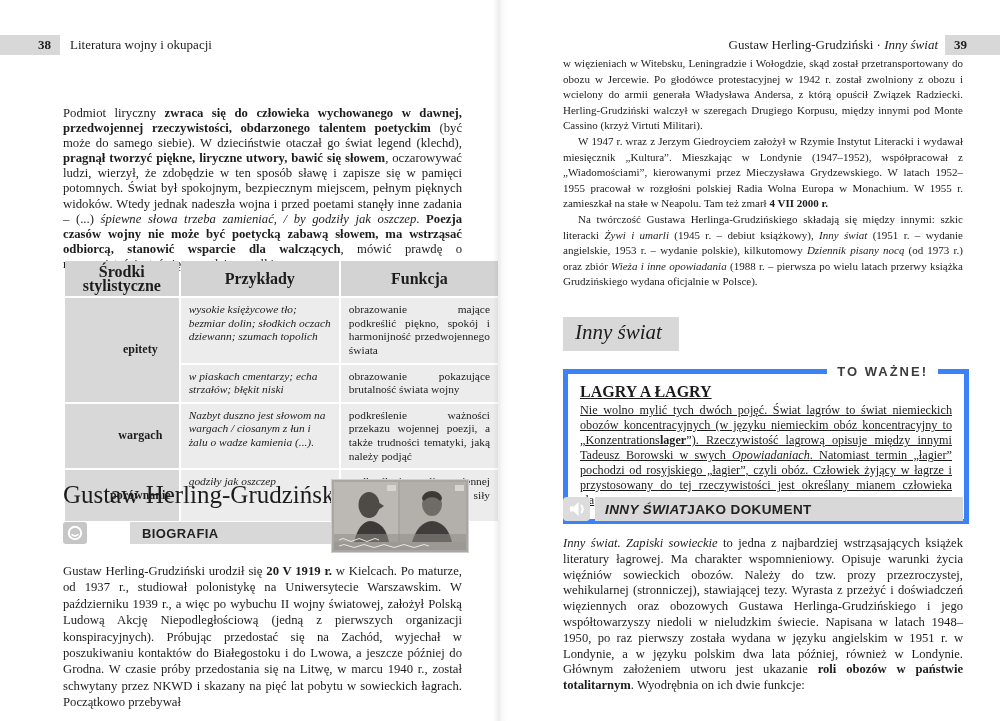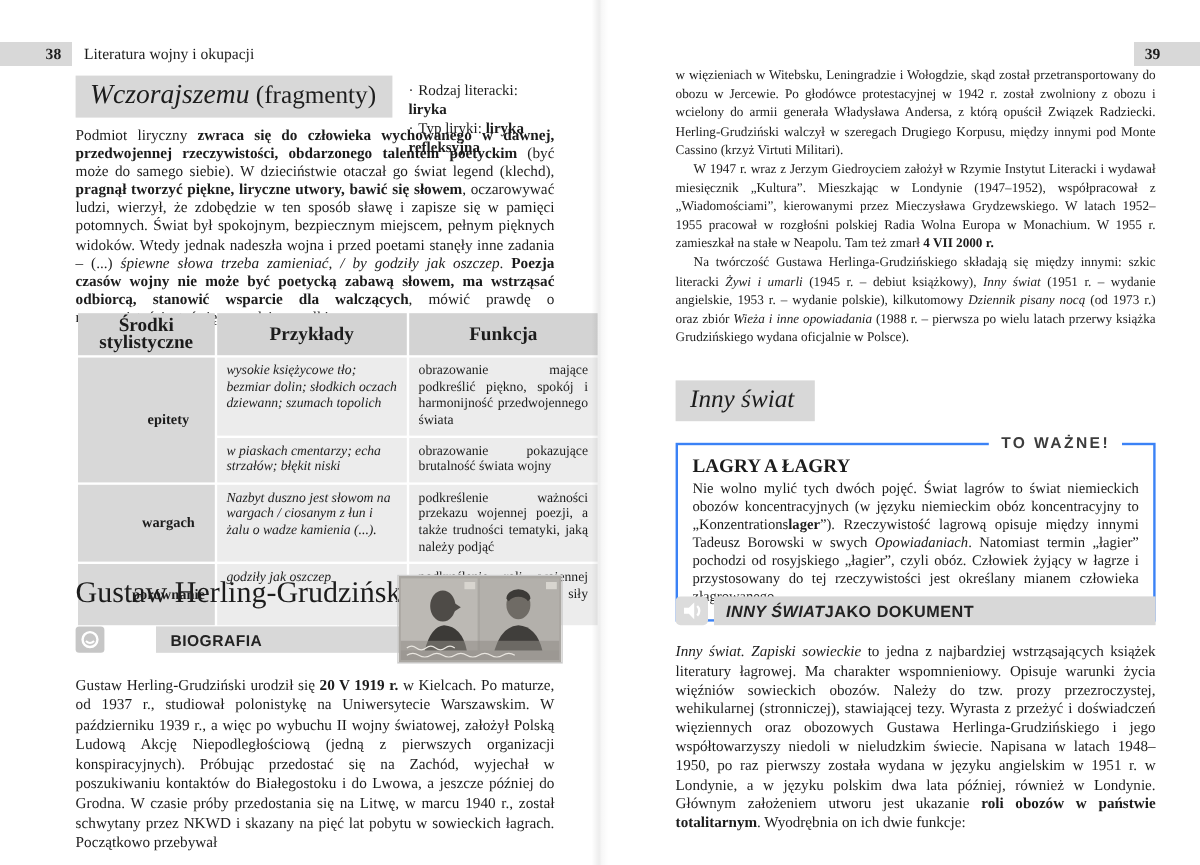--- a/index.html
+++ b/index.html
@@ -53,22 +53,22 @@
     letter-spacing:0.4px;padding-left:12px;color:#222;}
   .photo{position:absolute;top:480px;left:332px;width:136px;height:72px;box-shadow:0 0 0 1px #cfcfcf;}
   .bio-text{position:absolute;top:563px;left:63px;width:399px;font-size:12.7px;line-height:16.4px;text-align:justify;}
 
   
   .bio-cont{position:absolute;top:56px;left:63px;width:400px;font-size:11px;line-height:15.6px;text-align:justify;}
   .bio-cont p{margin:0;}
   .bio-cont p + p{text-indent:15px;}
   .work-box{position:absolute;top:317px;left:63px;background:#d8d8d8;
     font-style:italic;font-size:21px;padding:3px 17px 6px 12px;}
-  .important{position:absolute;top:369px;left:63px;width:372px;border:2px solid #3b82f6;
-    padding:9px 12px 11px 12px;}
+  .important{position:absolute;top:369px;left:63px;width:372px;border:5px solid #3b82f6;
+    padding:9px 12px 11px 12px;text-decoration:underline;}
   .important .tag{position:absolute;top:-10px;right:26px;background:#ffffff;padding:0 10px;
     font-family:"Liberation Sans", sans-serif;font-weight:bold;font-size:13px;
     letter-spacing:2px;color:#3c3c3c;}
   .important h3{margin:0 0 2px 0;font-size:16px;}
   .important .ibody{font-size:12.2px;line-height:15px;text-align:justify;}
   .doc-bar{position:absolute;top:497px;left:63px;width:400px;height:24px;display:flex;}
   .doc-bar .icon-sq{width:27px;height:24px;background:#dcdcdc;border-radius:4px;margin-right:5px;}
   .doc-bar .gray-head{font-size:13.5px;padding-left:10px;}
   .gray-head i{margin-right:0;}
   .doc-text{position:absolute;top:536px;left:63px;width:400px;font-size:12.6px;line-height:15.8px;text-align:justify;}
@@ -77,33 +77,20 @@
 <body>
 
 <div class="page" id="left-page">
   <div class="band band-left">
     <span>38</span>
   </div>
   <div class="running-head rh-left">
     <span>Literatura wojny i okupacji</span>
   </div>
 
-  <div class="work-title-row">
-    <div class="work-title-box">
-      <span class="t-main">Wczorajszemu</span><span class="t-suffix"> (fragmenty)</span>
-    </div>
-    <div class="meta">
-      <div>
-        <span class="bullet">·</span><span>Rodzaj literacki: </span><span class="val">liryka</span>
-      </div>
-      <div>
-        <span class="bullet">·</span><span>Typ liryki: </span><span class="val">liryka refleksyjna</span>
-      </div>
-    </div>
-  </div>
 
   <div class="analysis">Podmiot liryczny <b>zwraca się do człowieka wychowanego w dawnej, przedwojennej rzeczywistości, obdarzonego talentem poetyckim</b> (być może do samego siebie). W dzieciństwie otaczał go świat legend (klechd), <b>pragnął tworzyć piękne, liryczne utwory, bawić się słowem</b>, oczarowywać ludzi, wierzył, że zdobędzie w ten sposób sławę i zapisze się w pamięci potomnych. Świat był spokojnym, bezpiecznym miejscem, pełnym pięknych widoków. Wtedy jednak nadeszła wojna i przed poetami stanęły inne zadania – (...) <i>śpiewne słowa trzeba zamieniać, / by godziły jak oszczep</i>. <b>Poezja czasów wojny nie może być poetycką zabawą słowem, ma wstrząsać odbiorcą, stanowić wsparcie dla walczących</b>, mówić prawdę o rzeczywistości, stać się narzędziem walki.</div>
 
   <table class="styl">
     <thead>
       <tr>
         <th class="c1">Środki stylistyczne</th>
         <th class="c2">Przykłady</th>
         <th class="c3">Funkcja</th>
       </tr>
@@ -159,20 +146,23 @@
       <rect x="2" y="54" width="132" height="16" fill="#8f8c87" opacity="0.55"></rect>
       <path d="M7 60 q4 -3 8 0 t8 0 t8 0 t8 0 t8 0" fill="none" stroke="#e8e5df" stroke-width="1"></path>
       <path d="M7 66 q5 -3 10 0 t10 0 t10 0 t10 0 t10 0 t10 0 t10 0 t10 0 t10 0" fill="none" stroke="#e8e5df" stroke-width="1"></path>
     </svg>
   </div>
 
   <div class="bio-text">Gustaw Herling-Grudziński urodził się <b>20 V 1919 r.</b> w Kielcach. Po maturze, od 1937 r., studiował polonistykę na Uniwersytecie Warszawskim. W październiku 1939 r., a więc po wybuchu II wojny światowej, założył Polską Ludową Akcję Niepodległościową (jedną z pierwszych organizacji konspiracyjnych). Próbując przedostać się na Zachód, wyjechał w poszukiwaniu kontaktów do Białegostoku i do Lwowa, a jeszcze później do Grodna. W czasie próby przedostania się na Litwę, w marcu 1940 r., został schwytany przez NKWD i skazany na pięć lat pobytu w sowieckich łagrach. Początkowo przebywał</div>
 </div>
 
 <div class="page" id="right-page">
+  <div class="running-head rh-right">
+    <span>Gustaw Herling-Grudziński · <i>Inny świat</i></span>
+  </div>
   <div class="band band-right">
     <span>39</span>
   </div>
 
   <div class="bio-cont">
     <p>w więzieniach w Witebsku, Leningradzie i Wołogdzie, skąd został przetransportowany do obozu w Jercewie. Po głodówce protestacyjnej w 1942 r. został zwolniony z obozu i wcielony do armii generała Władysława Andersa, z którą opuścił Związek Radziecki. Herling-Grudziński walczył w szeregach Drugiego Korpusu, między innymi pod Monte Cassino (krzyż Virtuti Militari).</p>
     <p>W 1947 r. wraz z Jerzym Giedroyciem założył w Rzymie Instytut Literacki i wydawał miesięcznik „Kultura”. Mieszkając w Londynie (1947–1952), współpracował z „Wiadomościami”, kierowanymi przez Mieczysława Grydzewskiego. W latach 1952–1955 pracował w rozgłośni polskiej Radia Wolna Europa w Monachium. W 1955 r. zamieszkał na stałe w Neapolu. Tam też zmarł <b>4 VII 2000 r.</b></p>
     <p>Na twórczość Gustawa Herlinga-Grudzińskiego składają się między innymi: szkic literacki <i>Żywi i umarli</i> (1945 r. – debiut książkowy), <i>Inny świat</i> (1951 r. – wydanie angielskie, 1953 r. – wydanie polskie), kilkutomowy <i>Dziennik pisany nocą</i> (od 1973 r.) oraz zbiór <i>Wieża i inne opowiadania</i> (1988 r. – pierwsza po wielu latach przerwy książka Grudzińskiego wydana oficjalnie w Polsce).</p>
   </div>
 

